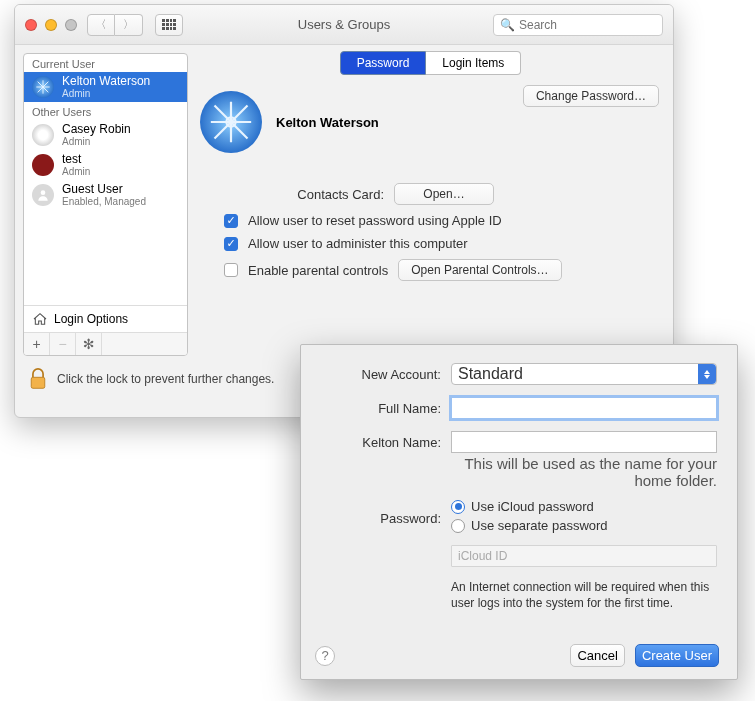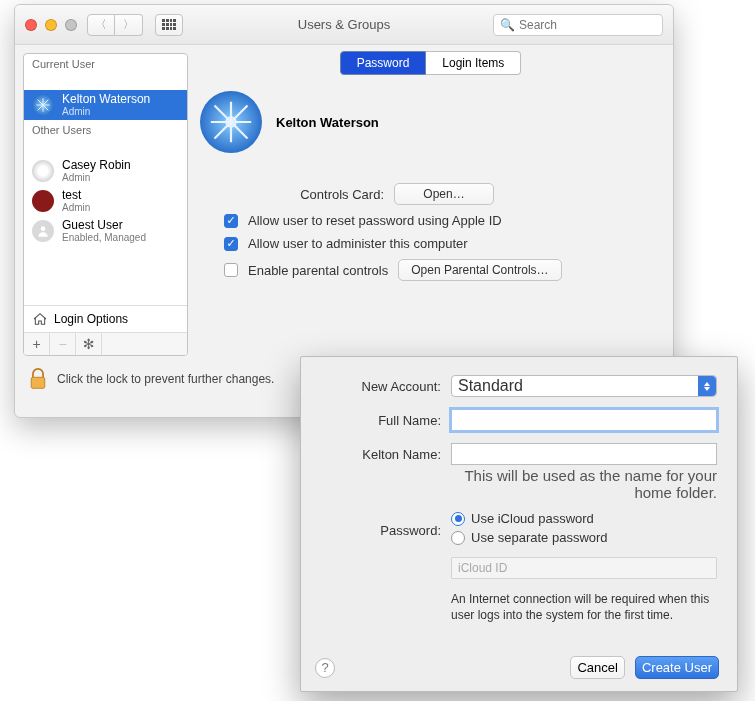--- a/index.html
+++ b/index.html
@@ -30,21 +30,21 @@
 .grid-icon { width: 14px; height: 12px; display:grid; grid-template-columns:repeat(4,1fr); grid-template-rows:repeat(3,1fr); gap:1px;}
 .grid-icon span{ background:#555; }
 .title { position:absolute; left:0; right:0; text-align:center; color:#555; font-size:13px; pointer-events:none;}
 .searchwrap { margin-left:auto; width:170px; height:22px; background:#fff; border:1px solid #ccc; border-radius:4px; display:flex; align-items:center; padding:0 6px; color:#999;}
 .searchwrap .mag { font-size:12px; margin-right:4px; }
 .searchwrap input { border:none; outline:none; width:100%; font-size:12px; color:#555; background:transparent;}
 
 
 .body { display:flex; height:311px; }
 .sidebar { width: 165px; border:1px solid #c4c4c4; border-radius:4px; margin:8px 0 0 8px; background:#fff; display:flex; flex-direction:column; position:relative; overflow:hidden;}
-.section-h { font-size:11px; color:#6a6a6a; padding:4px 8px 20px; }
+.section-h { font-size:11px; color:#6a6a6a; padding:4px 8px 2px; }
 .user-row { display:flex; align-items:center; padding:3px 8px; gap:8px; }
 .user-row.selected { background:#2d74da; color:#fff; }
 .user-row.selected .sub { color: #cfe0f6; }
 .avatar { width:22px; height:22px; border-radius:50%; background:#ccc; flex-shrink:0; display:flex; align-items:center; justify-content:center; overflow:hidden;}
 .snow { background: radial-gradient(circle,#8fd0ff 0%, #1d64c4 80%); }
 .snow svg{ width:16px; height:16px; }
 .casey { background: radial-gradient(circle,#fff 30%, #b5b5b5 100%); }
 .test { background: #8a1919; }
 .guest { background: #d9d9d9; }
 .guest svg{ width:14px; height:14px; fill:#fff;}
@@ -71,21 +71,21 @@
 .controls { margin-top:30px; margin-left:24px; font-size:13px; color:#333;}
 .row { display:flex; align-items:center; margin:8px 0; gap:10px;}
 .rowlabel { width:160px; text-align:right; font-size:13px; }
 .checkbox { width:14px; height:14px; border:1px solid #aaa; border-radius:3px; background:#fff; display:inline-flex; align-items:center; justify-content:center; flex-shrink:0;}
 .checkbox.checked { background:#2d74da; border-color:#2d74da; }
 .checkbox.checked::after { content:"✓"; color:#fff; font-size:11px; line-height:1;}
 .lockrow { display:flex; align-items:center; gap:10px; padding:12px 14px; font-size:12px; color:#444;}
 
 
 .sheet {
-  position:absolute; left: 300px; top: 356px; width: 438px; height: 336px;
+  position:absolute; left: 300px; top: 344px; width: 438px; height: 336px;
   background: #eeeeee; border:1px solid #bcbcbc; border-radius:2px;
   box-shadow: 0 14px 36px rgba(0,0,0,0.35);
   padding: 18px 20px 14px 20px; font-size:13px; color:#333;
 }
 .formrow { display:flex; align-items:center; margin-bottom:12px; }
 .formrow .lbl { width:120px; text-align:right; margin-right:10px; font-size:13px; }
 .formrow .ctl { flex:1; }
 .select { width:100%; height:22px; border:1px solid #bdbdbd; border-radius:4px; background:#fff; display:flex; align-items:center; padding:0 6px; position:relative; font-size:16px;}
 .select .end { position:absolute; right:0; top:0; bottom:0; width:18px; background:#3b7be0; border-radius:0 4px 4px 0; display:flex; flex-direction:column; align-items:center; justify-content:center; gap:1px;}
 .select .end::before{content:"";border-left:3px solid transparent;border-right:3px solid transparent;border-bottom:4px solid #fff;}
@@ -221,24 +221,25 @@
                 <line x1="12" y1="1" x2="12" y2="23"></line>
                 <line x1="1" y1="12" x2="23" y2="12"></line>
                 <line x1="3" y1="3" x2="21" y2="21"></line>
                 <line x1="21" y1="3" x2="3" y2="21"></line>
                 <circle cx="12" cy="12" r="2.5"></circle>
               </g>
             </svg>
         </div>
         <div class="name">Kelton Waterson</div>
       </div>
+      <button class="mac-btn chgpwd">Change Password…</button>
 
       <div class="controls">
         <div class="row">
-          <div class="rowlabel">Controls Card:</div>
+          <div class="rowlabel">Contacts Card:</div>
           <button class="mac-btn" style="width:100px;">Open…</button>
         </div>
         <div class="row">
           <span class="checkbox checked"></span>
           <span>Allow user to reset password using Apple ID</span>
         </div>
         <div class="row">
           <span class="checkbox checked"></span>
           <span>Allow user to administer this computer</span>
         </div>

